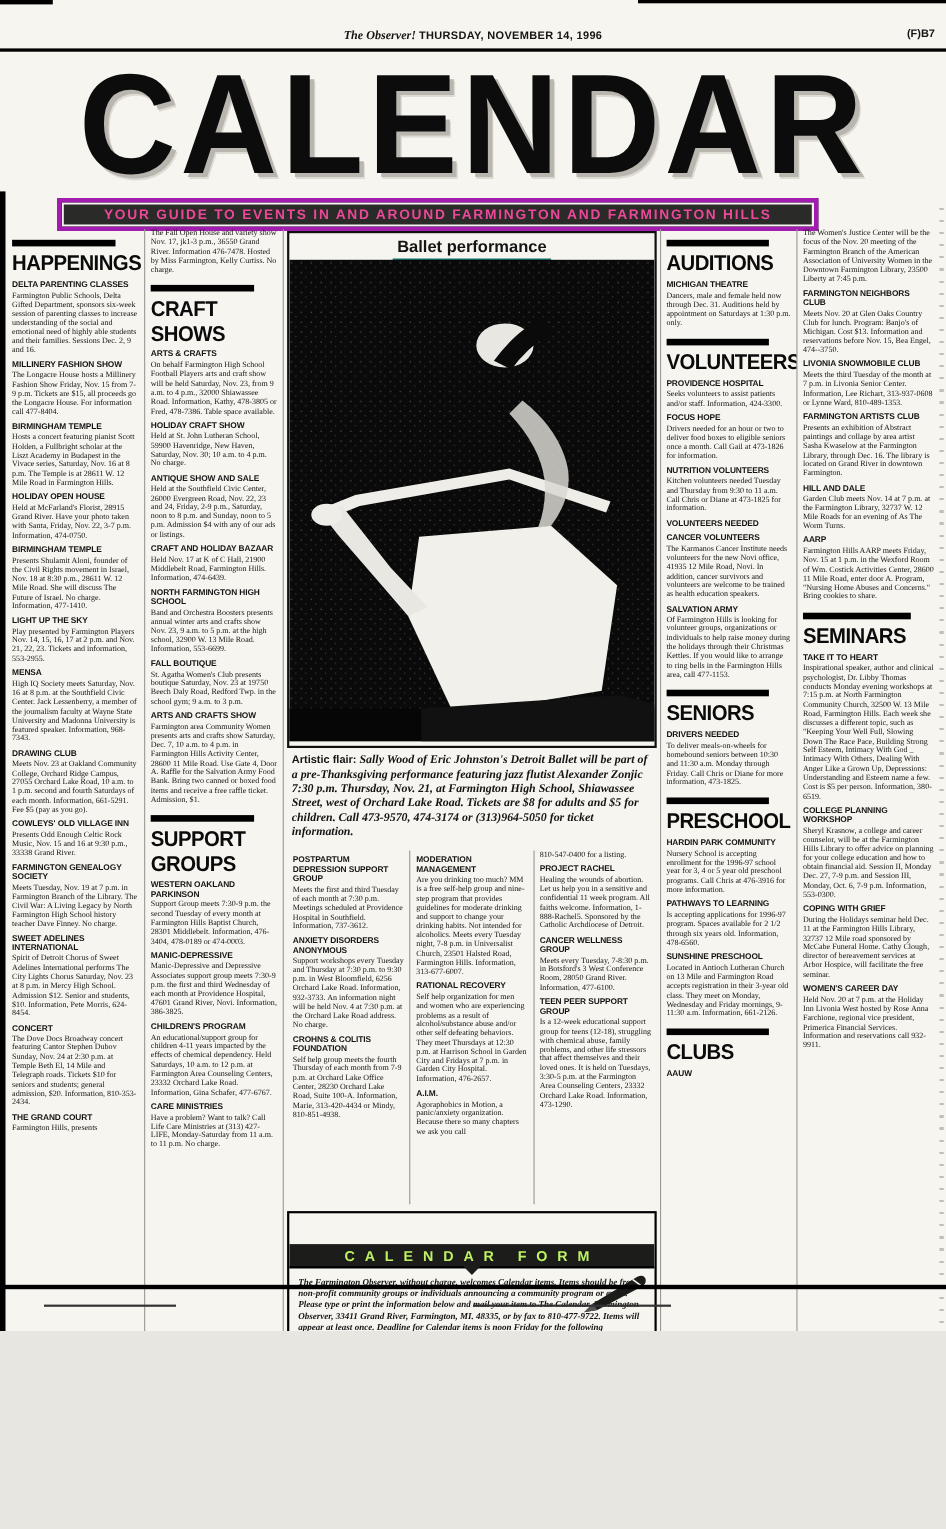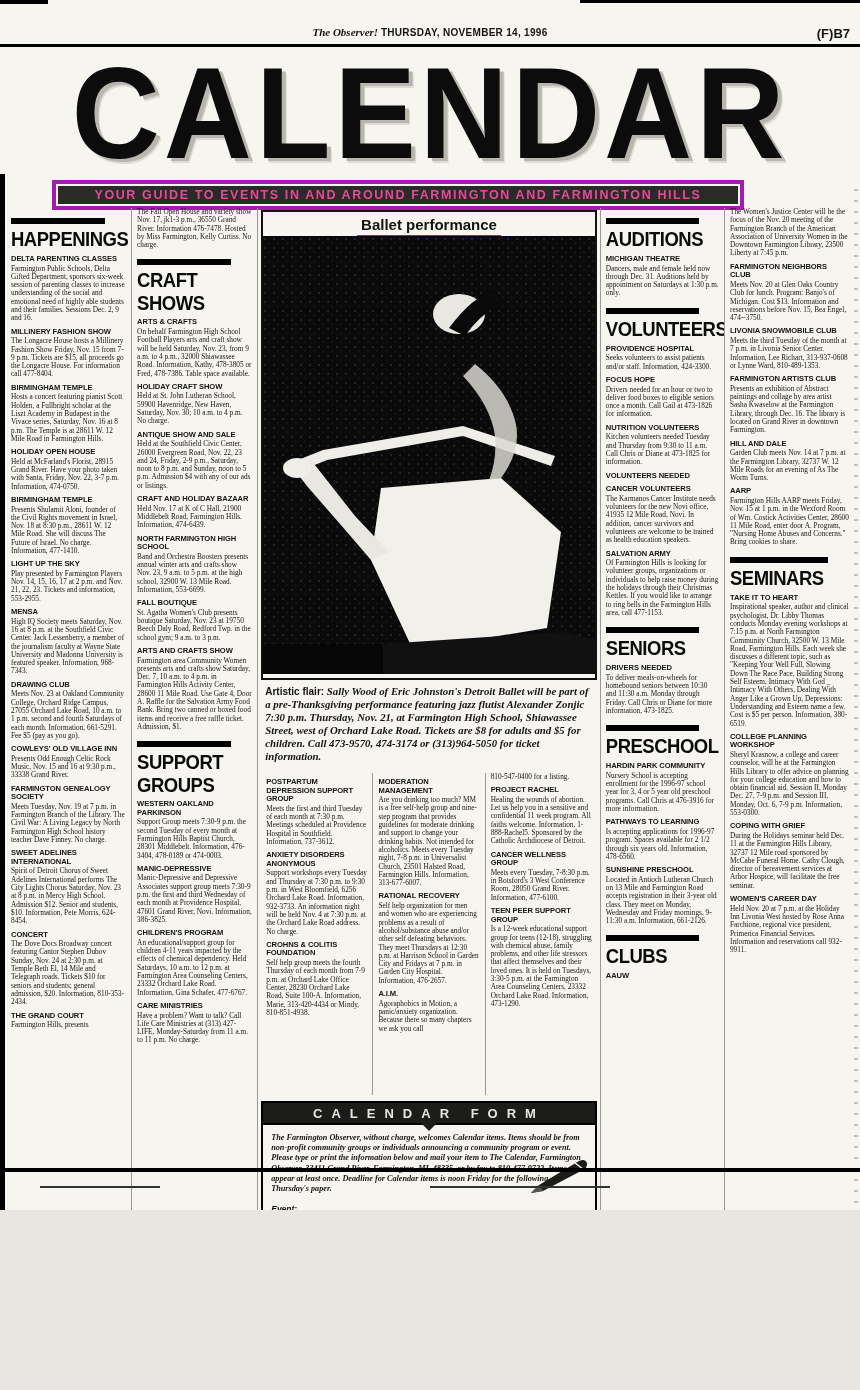--- a/index.html
+++ b/index.html
@@ -12,21 +12,21 @@
   .ink-left-bar{position:absolute;left:0;top:174px;width:5px;height:1172px;background:#000;}
   .ink-right-speck{position:absolute;right:2px;top:180px;width:4px;height:1100px;
         background:repeating-linear-gradient(#f7f5ef 0 9px,#8a8a86 9px 11px);opacity:.5;}
   .bottom-rule{position:absolute;left:0;bottom:38px;width:860px;height:4px;background:#000;}
   .bottom-dash{position:absolute;bottom:22px;height:2px;background:#333;}
 
   
   .hdr{position:absolute;top:26px;left:0;width:860px;text-align:center;font-size:11px;}
   .hdr .paper{font-weight:bold;font-style:italic;font-family:"Liberation Serif",serif;}
   .hdr .date{font-family:"Liberation Sans",sans-serif;font-size:10px;font-weight:bold;letter-spacing:.3px;}
-  .hdr .pgnum{position:absolute;right:10px;top:0;font-family:"Liberation Sans",sans-serif;font-weight:bold;font-size:13px;}
+  .hdr .pgnum{position:absolute;right:10px;top:0;font-family:"Liberation Sans",sans-serif;font-weight:bold;font-size:10px;}
   .hdr-rule{position:absolute;top:44px;left:0;width:860px;height:3px;background:#000;}
 
   
   .masthead{position:absolute;top:48px;left:30px;width:800px;height:130px;
         display:flex;align-items:center;justify-content:center;}
   .masthead .big{font-family:"Liberation Sans",sans-serif;font-weight:900;font-size:122px;
         letter-spacing:4px;transform:scaleY(1.06);color:#0c0c0c;
         text-shadow:4px 3px 0 #b9b6af, 5px 5px 0 #dedbd3;}
   .banner{position:absolute;top:180px;left:52px;width:672px;background:#2a2a28;color:#ec4899;
         font-family:"Liberation Sans",sans-serif;font-weight:bold;font-size:12.5px;letter-spacing:1.6px;
@@ -44,35 +44,35 @@
   .sectitle{font-family:"Liberation Sans",sans-serif;font-weight:900;font-size:18.5px;
         letter-spacing:-.5px;transform:scaleY(1.05);transform-origin:left top;color:#0b0b0b;}
   .ihead{font-family:"Liberation Sans",sans-serif;font-weight:bold;font-size:7.6px;line-height:8.6px;
         margin:5px 0 1px 0;letter-spacing:-.1px;}
   .ibody{font-size:7.3px;line-height:8.3px;margin:0 0 2px 0;text-align:left;}
 
   
   .photobox{border:2px solid #111;background:#f7f5ef;margin-top:2px;}
   .phototitle{font-family:"Liberation Sans",sans-serif;font-weight:bold;font-size:15px;
         text-align:center;padding:4px 0 3px 0;}
-  .phototitle span{border-bottom:2px solid #6d28d9;padding:0 4px 2px 4px;}
+  .phototitle span{border-bottom:2px solid #0f766e;padding:0 4px 2px 4px;}
   .photo{width:332px;height:438px;margin:0 auto 4px auto;display:block;}
   .caption{padding:5px 4px 4px 4px;font-size:10.8px;line-height:13px;}
   .caption .lead{font-family:"Liberation Sans",sans-serif;font-weight:bold;font-style:normal;font-size:10px;}
   .caption .cap{font-style:italic;font-weight:bold;font-family:"Liberation Serif",serif;}
 
   .midcols{display:flex;margin-top:6px;height:322px;overflow:hidden;}
   .midcol{width:113px;padding:0 5px;overflow:hidden;}
   .midcol + .midcol{border-left:1px solid #9a9892;}
 
   
   .formbox{border:2px solid #000;margin-top:6px;position:relative;background:#f7f5ef;height:196px;overflow:hidden;}
-  .formhead{position:relative;background:#1c1c1a;color:#e5e5e5;text-align:center;
+  .formhead{position:relative;background:#1c1c1a;color:#bef264;text-align:center;
         font-family:"Liberation Sans",sans-serif;font-weight:900;font-size:13px;letter-spacing:9px;
-        padding:3px 0 2px 0;border-bottom:2px solid #000;}
+        padding:3px 0 2px 0;border-bottom:2px solid #000;margin-top:28px;}
   .formhead:after{content:"";position:absolute;left:50%;bottom:-8px;margin-left:-8px;
         border-left:8px solid transparent;border-right:8px solid transparent;border-top:8px solid #1c1c1a;}
   .formintro{font-style:italic;font-weight:bold;font-size:8.2px;line-height:10.2px;margin:8px 8px 4px 8px;}
   .frow{display:flex;align-items:flex-end;margin:0 10px 2px 8px;height:15.5px;gap:42px;}
   .flabel{font-family:"Liberation Sans",sans-serif;font-weight:bold;font-style:italic;font-size:8.5px;white-space:nowrap;}
   .fline{flex:1;border-bottom:1.5px solid #555;margin-left:4px;height:11px;}
   .fline.full{margin-left:0;}
   .pen{position:absolute;right:6px;top:52px;}
 </style>
 </head>

